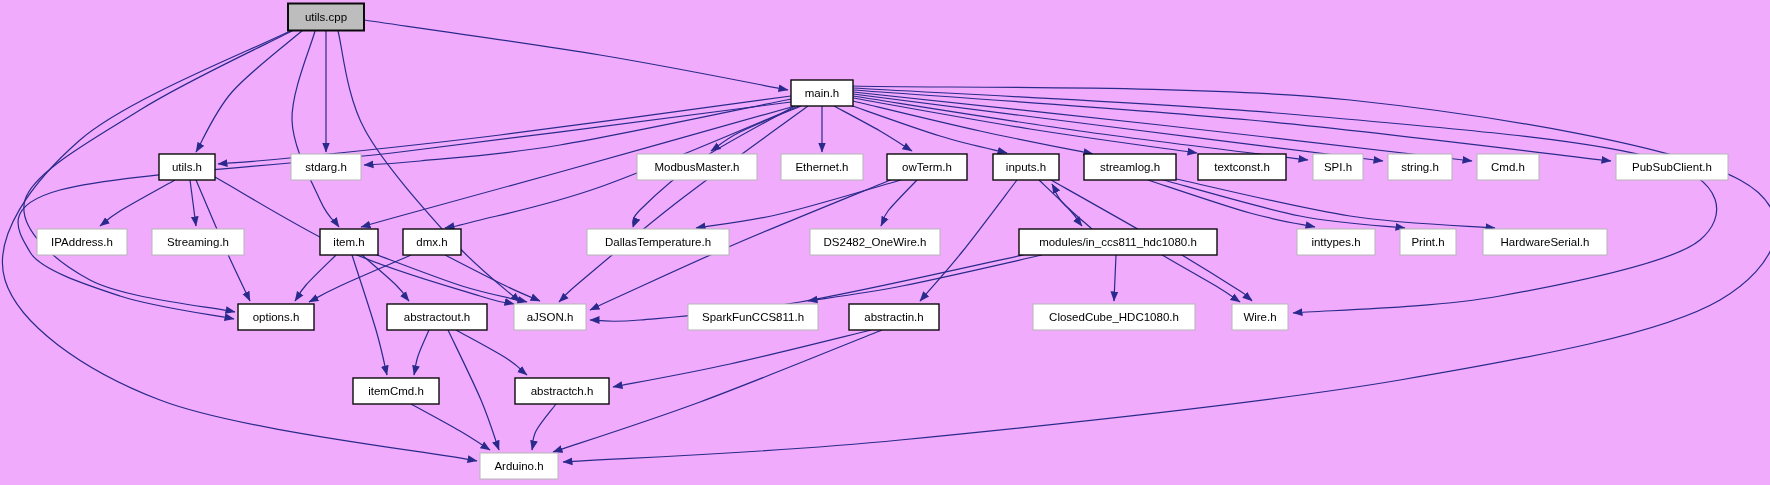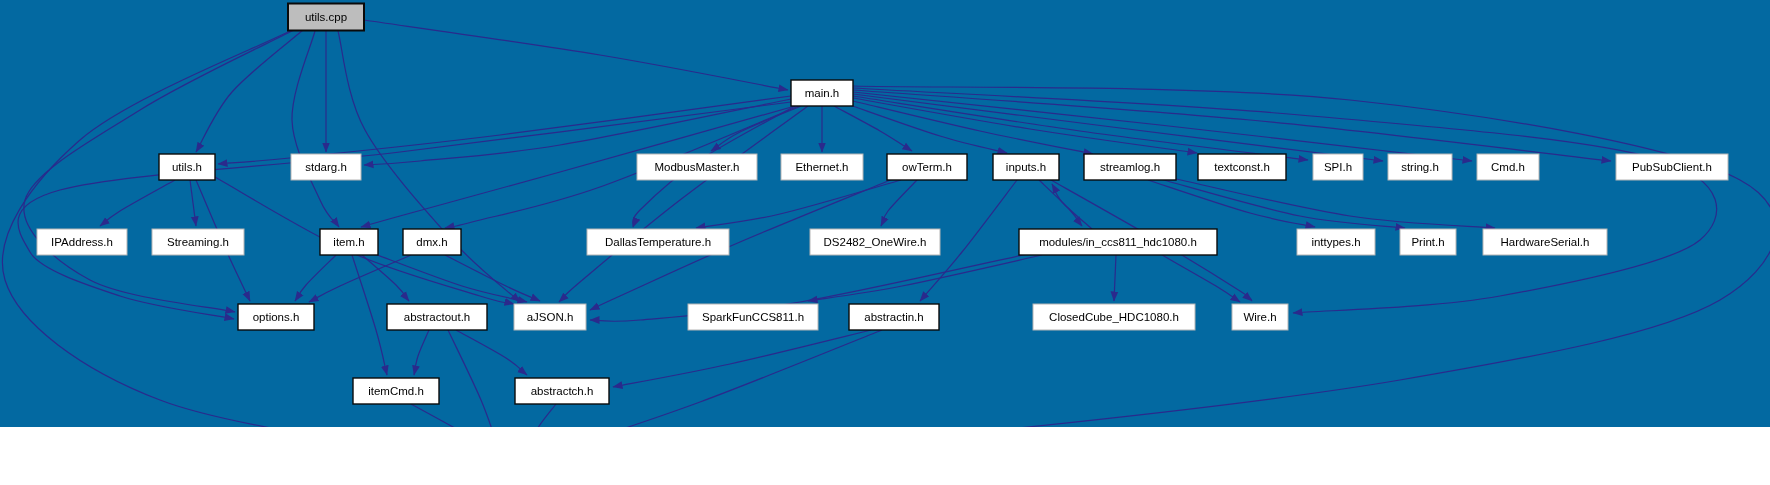--- a/index.html
+++ b/index.html
@@ -1,16 +1,16 @@
 <!DOCTYPE html>
 <html><head>
 <meta charset="utf-8">
 <style>
   html,body{margin:0;padding:0;background:#ffffff;}
-  .stage{position:relative;width:1770px;height:427px;background:#0369a1;overflow:hidden;}
+  .stage{position:relative;width:1770px;height:485px;background:#f0abfc;overflow:hidden;}
   svg{display:block;}
   .node-label{font-family:"Liberation Sans","DejaVu Sans",sans-serif;font-size:11.5px;fill:#000000;}
   .edge{fill:none;}
 </style>
 </head>
 <body>
 
 <div class="stage">
   <svg id="graph" width="1770" height="485" viewBox="0 0 1770 485" xmlns="http://www.w3.org/2000/svg">
     <defs>

